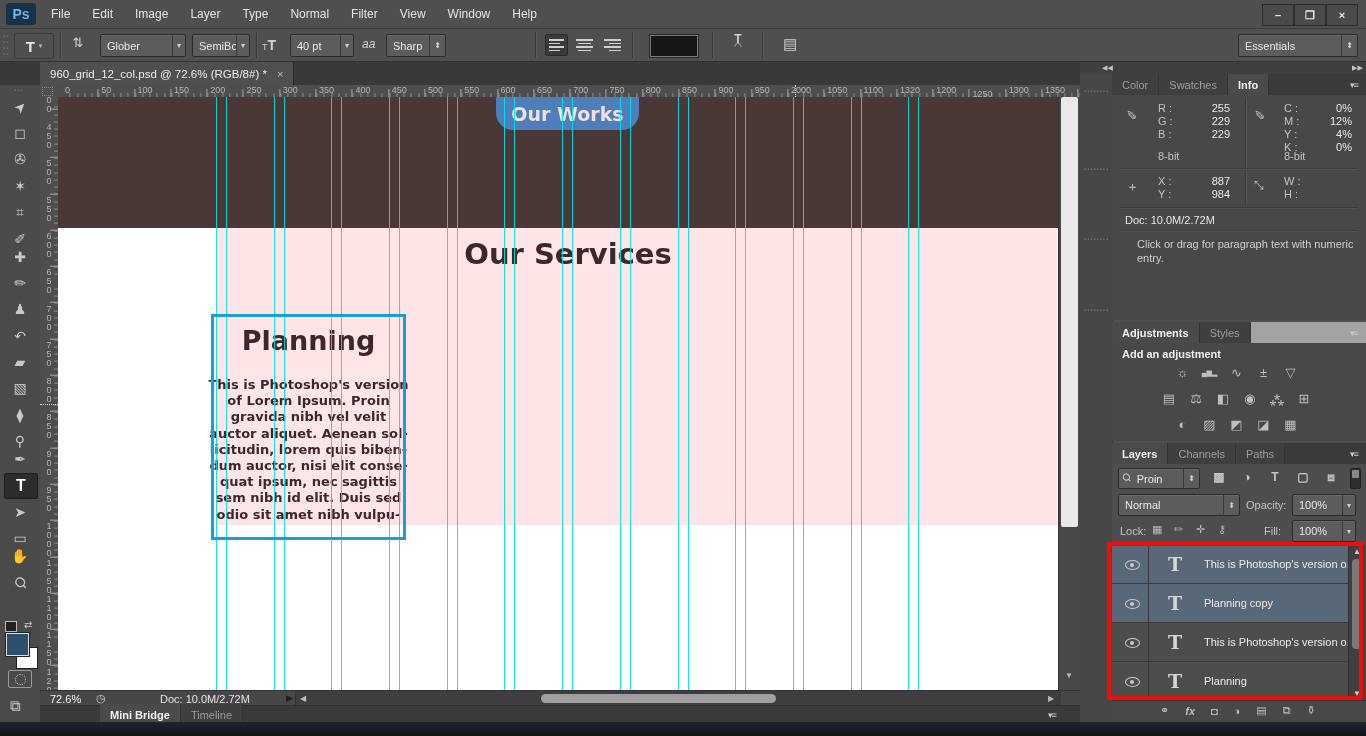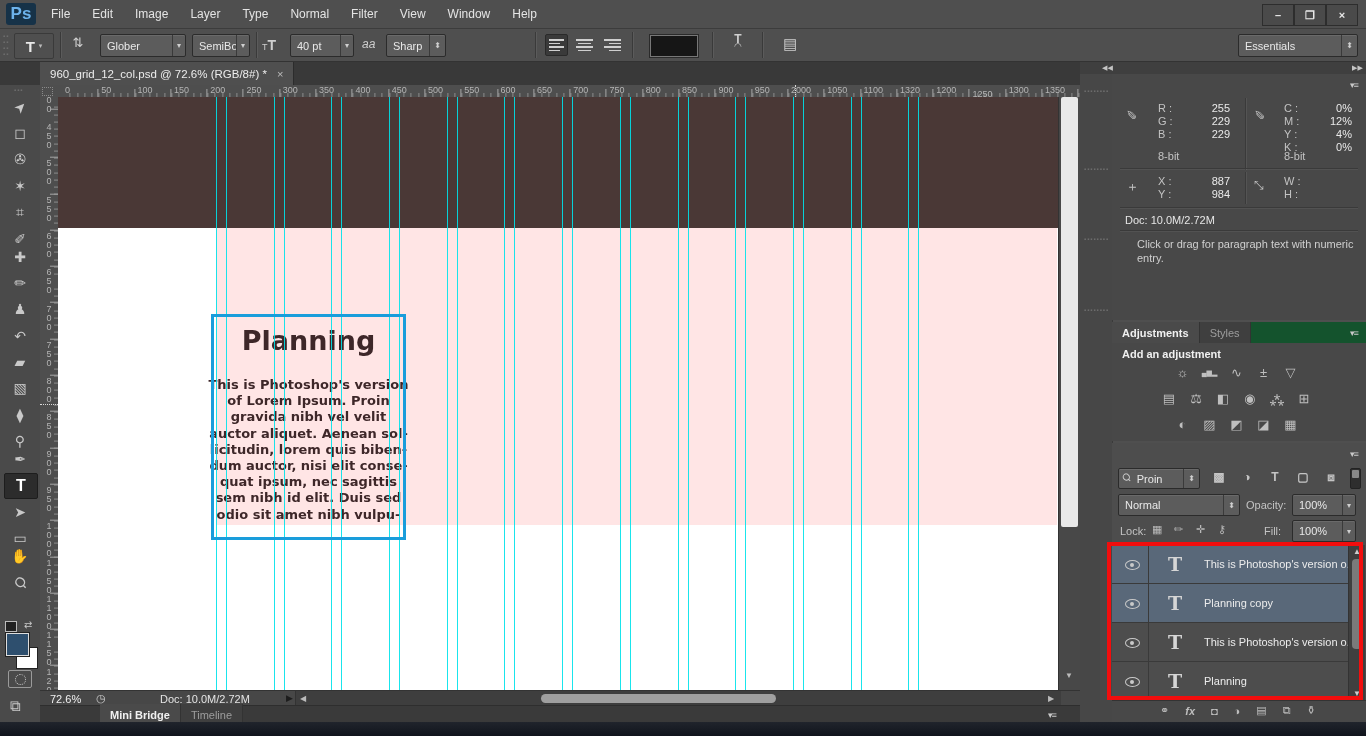--- a/index.html
+++ b/index.html
@@ -43,21 +43,21 @@
   .vlabel{position:absolute;left:4px;color:#b5b5b5;font-size:9px;line-height:9px;white-space:pre;text-align:center;width:10px;}
   .fico{color:#bdbdbd;font-size:11px;}
   .scrollthumb{background:#9f9f9f;border-radius:5px;}
 </style>
 </head>
 <body>
 
 <div id="app">
 
   <div class="abs" style="left:0;top:0;width:1366px;height:28px;background:#4f4f4f;border-bottom:1px solid #3c3c3c;">
-    <div class="abs" style="left:6px;top:3px;width:30px;height:22px;background:#163248;border-radius:3px;color:#6db3ec;font-weight:bold;font-size:17px;display:flex;align-items:center;justify-content:center;">Ps</div>
+    <div class="abs" style="left:6px;top:3px;width:30px;height:22px;background:#163248;border-radius:3px;color:#6db3ec;font-weight:bold;font-size:14px;display:flex;align-items:center;justify-content:center;">Ps</div>
     <div id="menus" class="row abs" style="left:40px;top:0;height:28px;">
         <div class="menu-item">File</div>
         <div class="menu-item">Edit</div>
         <div class="menu-item">Image</div>
         <div class="menu-item">Layer</div>
         <div class="menu-item">Type</div>
         <div class="menu-item">Normal</div>
         <div class="menu-item">Filter</div>
         <div class="menu-item">View</div>
         <div class="menu-item">Window</div>
@@ -275,20 +275,26 @@
 0</div>
       <div class="vlabel" style="top: 570.5px;">1
 2
 0
 0</div>
     </div>
 
   <div class="abs" id="canvas" style="left:58px;top:97px;width:1000px;height:593px;background:#ffffff;overflow:hidden;">
     <div class="abs" id="designheader" style="left: 0px; top: 0px; width: 1000px; height: 131px; background: rgb(74, 56, 54);"></div>
     <div class="abs" id="pinkgrid" style="left: 158px; top: 131px; width: 841px; height: 297px; background: rgb(255, 229, 229);"></div>
+    <div class="abs" id="ourworks" style="left: 438px; top: 0px; width: 143px; height: 33px; border-radius: 0px 0px 17px 17px; display: flex; align-items: center; justify-content: center; font-weight: bold; font-size: 19px; font-family: &quot;DejaVu Sans&quot;, sans-serif; background: rgb(78, 127, 186); color: rgb(242, 224, 224);">
+      <span>Our Works</span>
+    </div>
+    <div class="abs" id="ourservices" style="left: 300px; top: 140px; width: 420px; text-align: center; font-weight: bold; font-size: 29px; font-family: &quot;DejaVu Sans&quot;, sans-serif; color: rgb(62, 39, 41);">
+      <span>Our Services</span>
+    </div>
     <div class="abs" id="planhead" style="left: 153px; top: 228px; width: 195px; text-align: center; font-weight: bold; font-size: 27px; font-family: &quot;DejaVu Sans&quot;, sans-serif; color: rgb(62, 39, 41);">
       <span>Planning</span>
     </div>
     <div class="abs" id="plantext" style="left: 150px; top: 280px; width: 201px; text-align: center; font-weight: bold; font-size: 13px; line-height: 16.2px; font-family: &quot;DejaVu Sans&quot;, sans-serif; color: rgb(62, 39, 41);">
         <div style="position: static;">This is Photoshop's version</div>
         <div style="position: static;">of Lorem Ipsum. Proin</div>
         <div style="position: static;">gravida nibh vel velit</div>
         <div style="position: static;">auctor aliquet. Aenean sol-</div>
         <div style="position: static;">licitudin, lorem quis biben-</div>
         <div style="position: static;">dum auctor, nisi elit conse-</div>
@@ -347,20 +353,25 @@
   <div class="abs" style="left:1080px;top:74px;width:32px;height:648px;background:#474747;border-right:1px solid #3a3a3a;">
     <div id="dockicons">
         <div class="grip" style="left: 4px; top: 14px;">▪▪▪▪▪▪▪▪</div>
         <div class="grip" style="left: 4px; top: 92px;">▪▪▪▪▪▪▪▪</div>
         <div class="grip" style="left: 4px; top: 162px;">▪▪▪▪▪▪▪▪</div>
         <div class="grip" style="left: 4px; top: 233px;">▪▪▪▪▪▪▪▪</div>
       </div>
   </div>
 
   <div class="abs" style="left:1112px;top:74px;width:254px;height:246px;background:#484848;">
+    <div class="row abs" id="infotabs" style="left:0;top:0;width:254px;height:21px;background:#3a3a3a;">
+        <div class="ptab">Color</div>
+        <div class="ptab">Swatches</div>
+        <div class="ptab on">Info</div>
+      </div>
     <span class="pmenu" style="left:238px;top:6px;">▾≡</span>
 
     <span class="abs" style="left:14px;top:34px;color:#c4c4c4;font-size:13px;transform:scaleX(-1);">✐</span>
     <div id="inforgb">
         <div class="infolabel" style="position: absolute; left: 46px; top: 28px;">R :</div>
         <div class="infoval" style="position: absolute; left: 78px; top: 28px; width: 40px;">255</div>
         <div class="infolabel" style="position: absolute; left: 46px; top: 41px;">G :</div>
         <div class="infoval" style="position: absolute; left: 78px; top: 41px; width: 40px;">229</div>
         <div class="infolabel" style="position: absolute; left: 46px; top: 54px;">B :</div>
         <div class="infoval" style="position: absolute; left: 78px; top: 54px; width: 40px;">229</div>
@@ -397,21 +408,21 @@
         <div class="infolabel" style="position: absolute; left: 172px; top: 114px;">H :</div>
         <div class="infoval" style="position: absolute; left: 200px; top: 114px; width: 40px;"></div>
       </div>
     <div class="abs" style="left:8px;top:133px;width:238px;height:1px;background:#3a3a3a;box-shadow:0 1px 0 rgba(255,255,255,.06);"></div>
     <span class="abs" style="left:13px;top:140px;color:#e6e6e6;">Doc: 10.0M/2.72M</span>
     <div class="abs" style="left:8px;top:156px;width:238px;height:1px;background:#3a3a3a;box-shadow:0 1px 0 rgba(255,255,255,.06);"></div>
     <div class="abs" style="left:13px;top:163px;width:230px;color:#cfcfcf;line-height:14px;margin-left:12px;">Click or drag for paragraph text with numeric entry.</div>
   </div>
 
   <div class="abs" style="left:1112px;top:322px;width:254px;height:119px;background:#484848;">
-    <div class="row abs" id="adjtabs" style="left:0;top:0;width:254px;height:21px;background:#14532d;">
+    <div class="row abs" id="adjtabs" style="left:0;top:0;width:254px;height:21px;background:#a3a3a3;">
         <div class="ptab on">Adjustments</div>
         <div class="ptab">Styles</div>
       </div>
     <span class="pmenu" style="left:238px;top:6px;">▾≡</span>
     <div class="abs" style="left:10px;top:26px;font-weight:bold;color:#f0f0f0;">Add an adjustment</div>
     <div id="adjicons">
         <div class="adjicon" style="left: 59.5px; top: 42px;">☼</div>
         <div class="adjicon" style="left: 86.5px; top: 42px; font-size: 7px;">▄▆▂</div>
         <div class="adjicon" style="left: 113.5px; top: 42px;">∿</div>
         <div class="adjicon" style="left: 140.5px; top: 42px;">±</div>
@@ -424,20 +435,25 @@
         <div class="adjicon" style="left: 181px; top: 68px;">⊞</div>
         <div class="adjicon" style="left: 59.5px; top: 94px;">◐</div>
         <div class="adjicon" style="left: 86.5px; top: 94px;">▨</div>
         <div class="adjicon" style="left: 113.5px; top: 94px;">◩</div>
         <div class="adjicon" style="left: 140.5px; top: 94px;">◪</div>
         <div class="adjicon" style="left: 167.5px; top: 94px;">▦</div>
       </div>
   </div>
 
   <div class="abs" style="left:1112px;top:443px;width:254px;height:279px;background:#4d4d4d;">
+    <div class="row abs" id="layertabs" style="left:0;top:0;width:254px;height:21px;background:#3a3a3a;">
+        <div class="ptab on">Layers</div>
+        <div class="ptab">Channels</div>
+        <div class="ptab">Paths</div>
+      </div>
     <span class="pmenu" style="left:238px;top:6px;">▾≡</span>
 
     <div class="dd" style="left:6px;top:25px;width:80px;height:19px;">
       <span style="font-size:10px;transform:rotate(-45deg);padding-left:4px;color:#cfcfcf;">Ϙ</span>
       <span class="lbl">Proin</span>
         <span class="arw">⬍</span>
     </div>
     <div id="filtericons">
         <div style="position: absolute; left: 96px; top: 27px; width: 22px; text-align: center; color: rgb(196, 196, 196); font-size: 12px; font-weight: bold;">▩</div>
         <div style="position: absolute; left: 124px; top: 27px; width: 22px; text-align: center; color: rgb(196, 196, 196); font-size: 12px; font-weight: bold;">◑</div>

